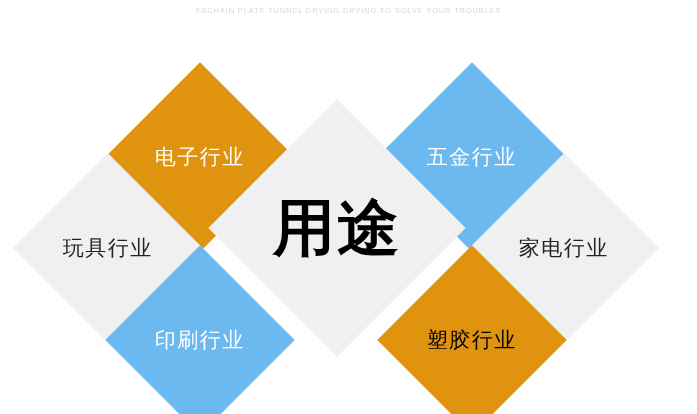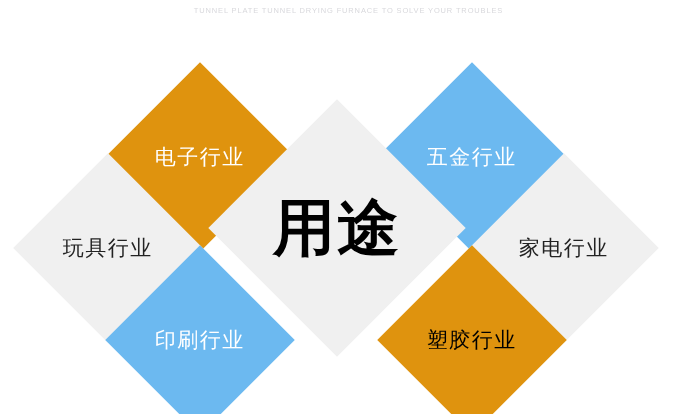--- a/index.html
+++ b/index.html
@@ -126,21 +126,21 @@
     font-size: 21px;
     font-weight: 400;
     letter-spacing: 1.5px;
     font-family: "DejaVu Sans", "Liberation Sans", sans-serif;
   }
 </style>
 </head>
 <body>
 
 <div id="banner">
-  <span id="banner-text">TUNNEL PLATE TUNNEL DRYING FURNACE TO SOLVE YOUR TROUBLES</span>
+  <span id="banner-text">ESCHAIN PLATE TUNNEL DRYING DRYING TO SOLVE YOUR TROUBLES</span>
 </div>
 
 <div id="stage">
 
   <div class="diamond d-orange" id="d-electronics">
     <span class="dlabel side-label t-white">电子行业</span>
   </div>
 
   <div class="diamond d-blue" id="d-hardware">
     <span class="dlabel side-label t-white">五金行业</span>

